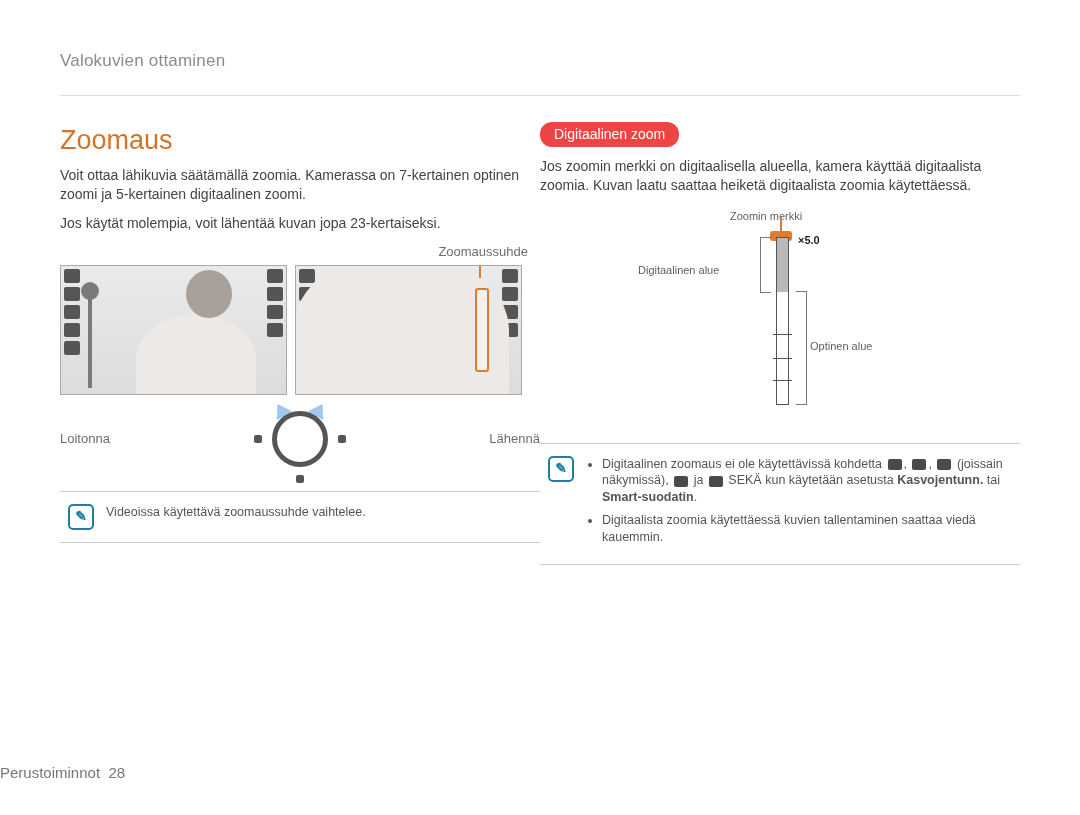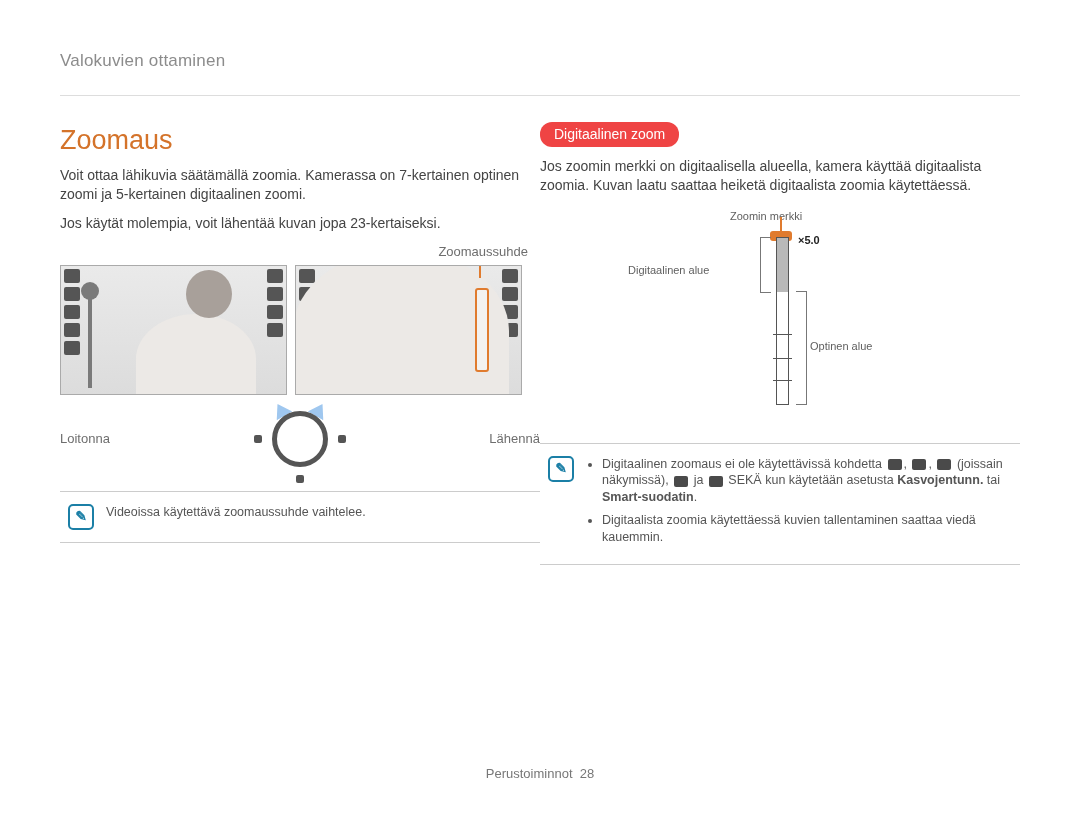--- a/index.html
+++ b/index.html
@@ -159,21 +159,21 @@
   }
   
   .zoom-diagram {
     position: relative;
     height: 200px;
     margin-top: 14px;
     margin-left: 40px;
   }
   .zd-label { position:absolute; font-size:11px; color:#5f5f5f; }
   .zd-label.top  { left:150px; top:0; }
-  .zd-label.dig  { left:48px;  top:54px; }
+  .zd-label.dig  { left:58px;  top:54px; }
   .zd-label.opt  { left:230px; top:130px; }
   .zbar {
     position:absolute; left:196px; top:28px;
     width:11px; height:166px;
     border:1.5px solid #555;
     background:#fff;
   }
   .zbar .digital { position:absolute; left:0; top:0; right:0; height:54px;
     background:#b9b9b9; }
   .zbar .line { position:absolute; left:-4px; right:-4px; height:1px; background:#555; }
@@ -188,21 +188,21 @@
   .bracket {
     position:absolute; border:1.5px solid #777; border-right:none;
   }
   .bracket.dig { left:180px; top:28px; width:10px; height:54px; }
   .bracket.opt { left:216px; top:82px; width:10px; height:112px; border-left:none; border-right:1.5px solid #777;}
   .zvalue {
     position:absolute; left:218px; top:24px; font-size:11px; font-weight:bold; color:#222;
   }
   .footer {
     position:absolute; left:0; right:0; bottom:32px;
-    text-align:center; font-size:13px; color:#777;
+    font-size:15px; color:#777;
   }
 </style>
 </head>
 <body>
 
 <div class="page">
 
   <div class="breadcrumb">Valokuvien ottaminen</div>
 
   <div class="columns">

